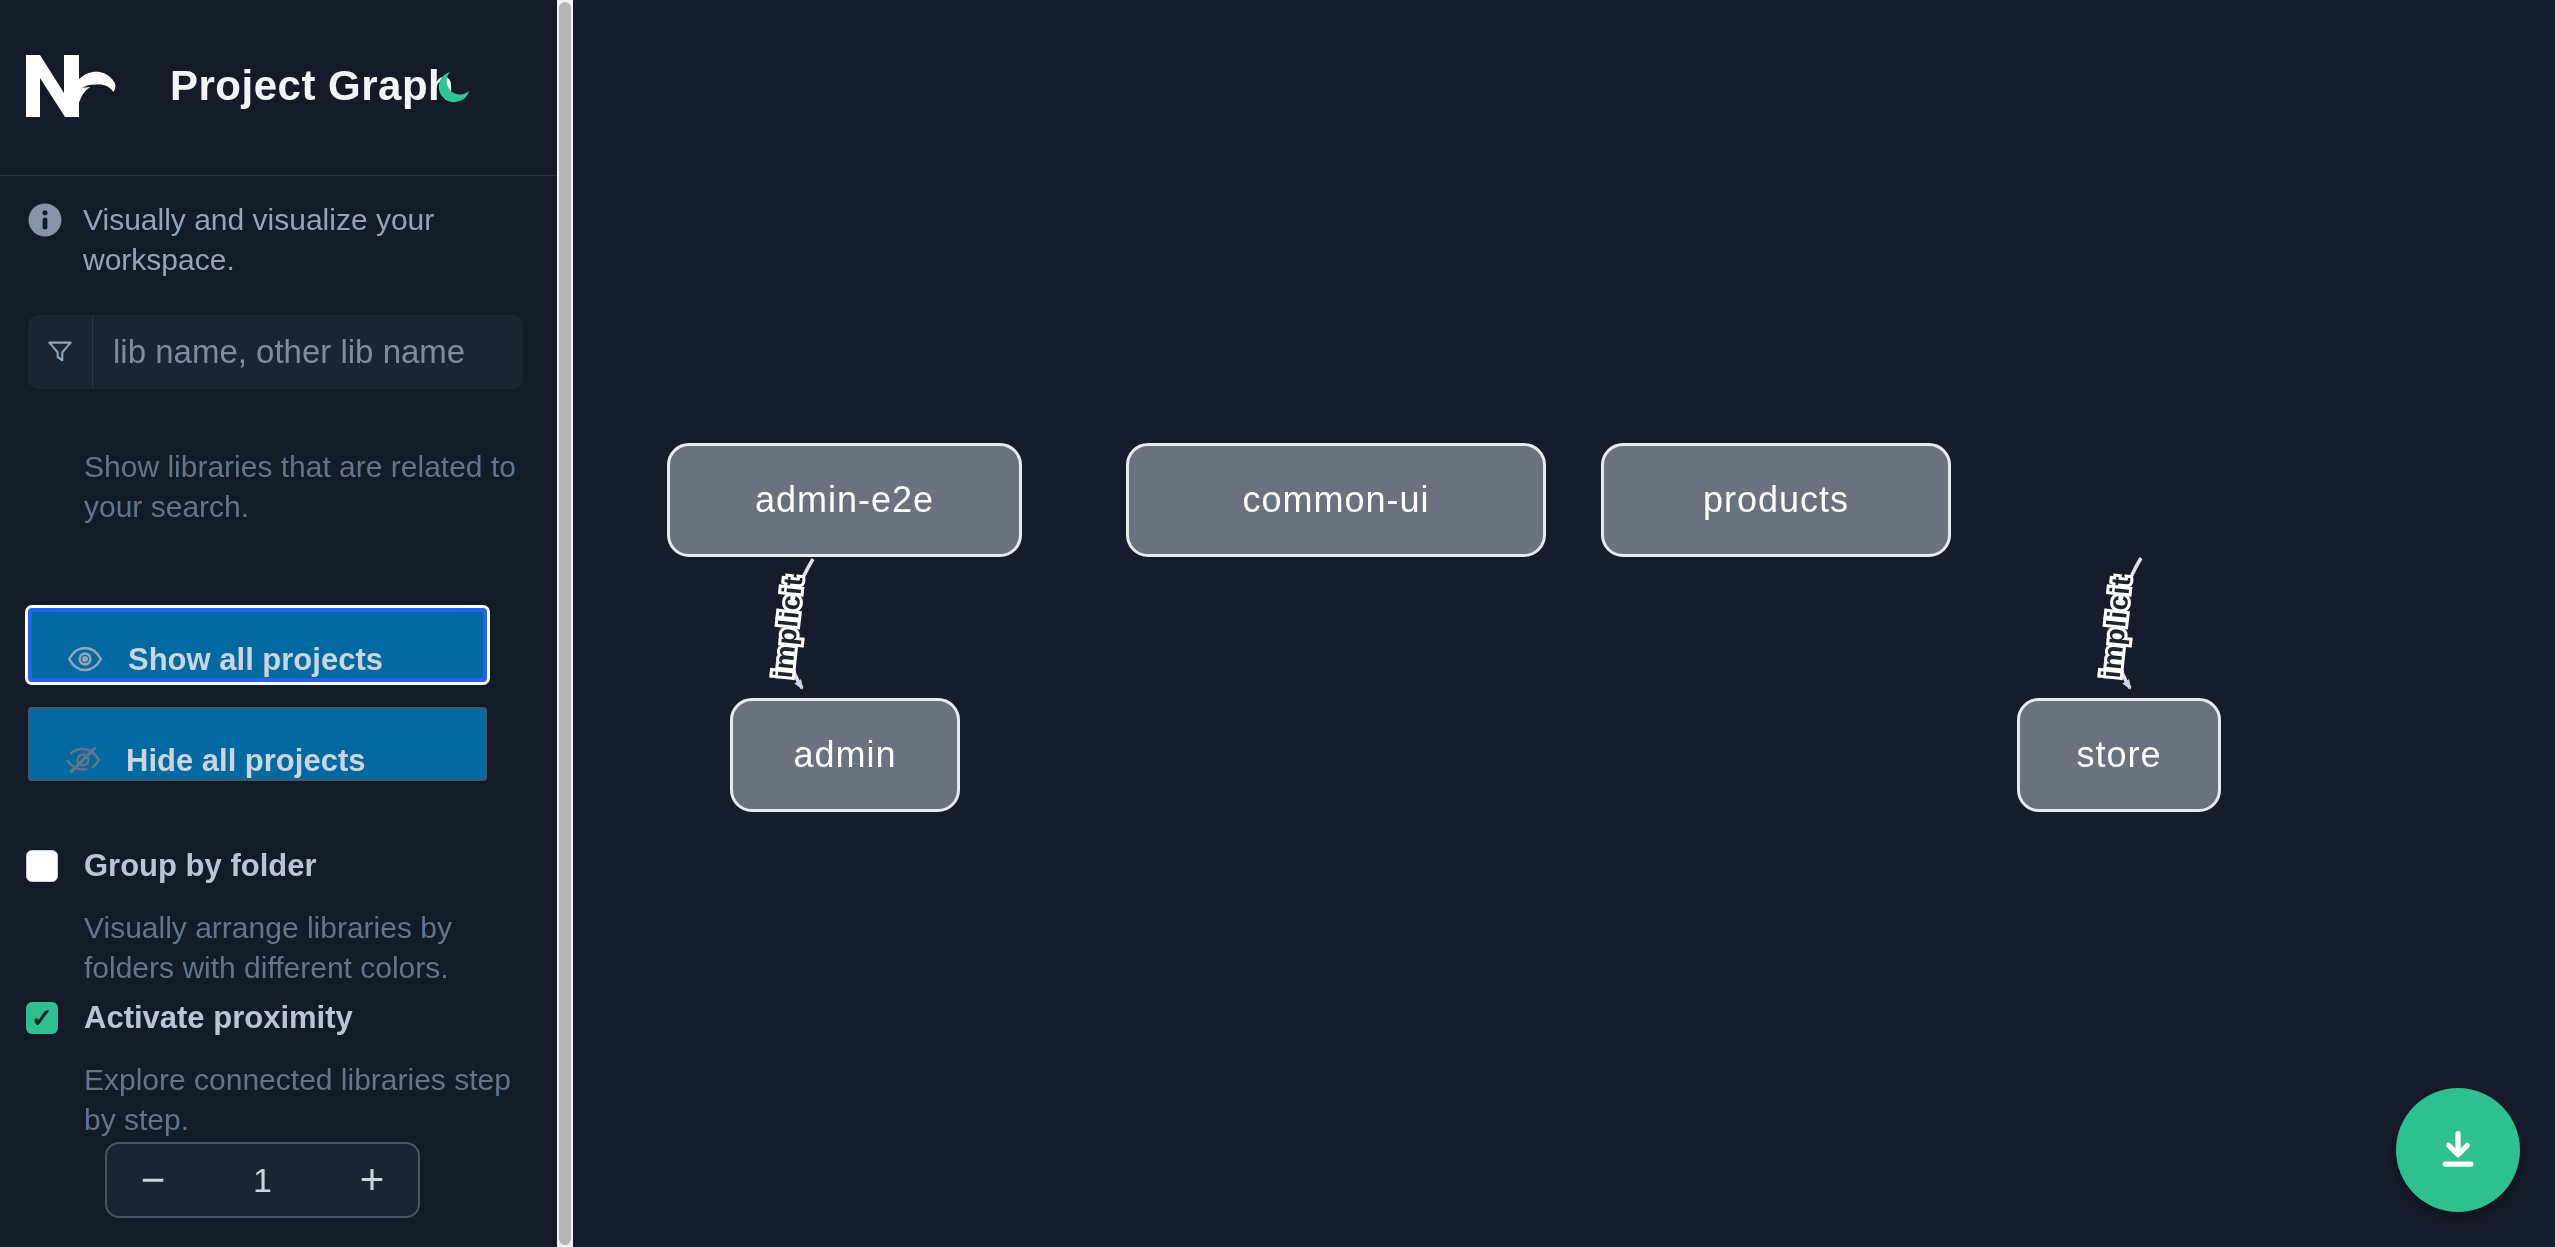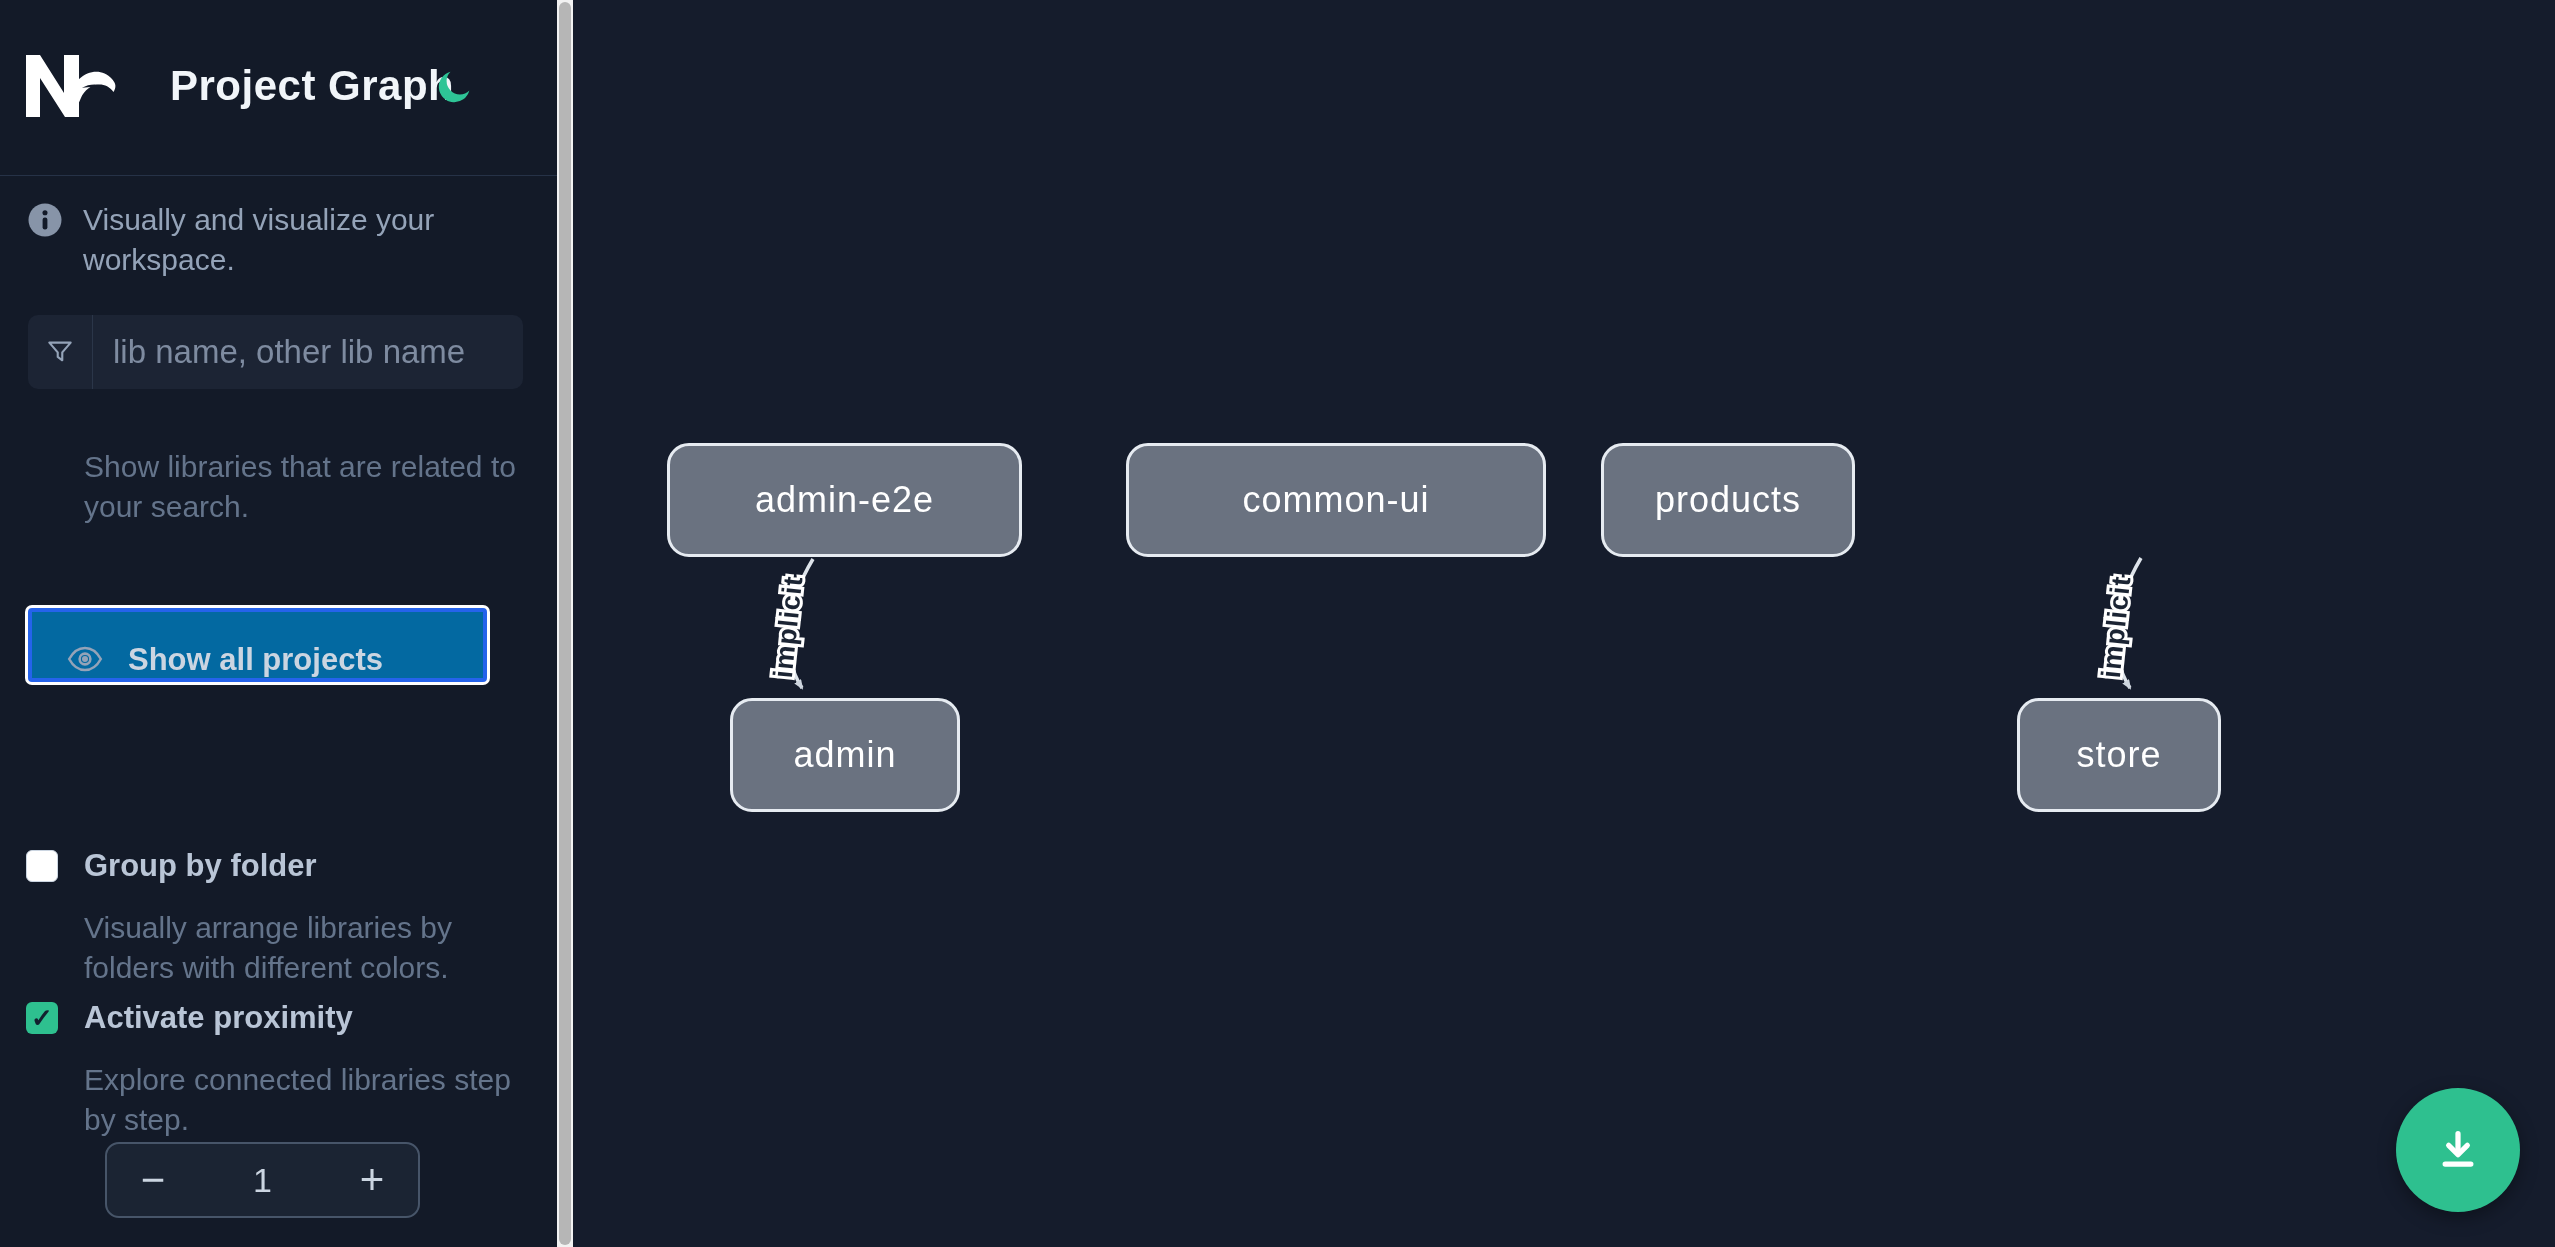--- a/index.html
+++ b/index.html
@@ -137,20 +137,29 @@
 
     <button class="sb-button focused" style="top:608px;">
       <svg width="38" height="38" viewBox="0 0 24 24" fill="none" stroke="#94a3b8" stroke-width="1.6">
         <path d="M2 12 C5 6.5 8.5 5 12 5 s7 1.5 10 7 c-3 5.5 -6.5 7 -10 7 s-7 -1.5 -10 -7 Z"></path>
         <circle cx="12" cy="12" r="3.4"></circle>
         <circle cx="12" cy="12" r="1.1" fill="#94a3b8"></circle>
       </svg>
       <span class="btn-label">Show all projects</span>
     </button>
 
+    <button class="sb-button" style="top:707px;">
+      <svg width="38" height="38" viewBox="0 0 24 24" fill="none" stroke="#64748b" stroke-width="1.6">
+        <path d="M4 8 C6.5 5.8 9 5 12 5 c3.5 0 7 1.5 10 7 c-1.3 2.4 -2.8 4 -4.4 5.1"></path>
+        <path d="M14.8 17.6 C13.9 17.9 13 18 12 18 c-3.5 0 -7 -1.5 -10 -6"></path>
+        <circle cx="12" cy="12" r="3.4"></circle>
+        <line x1="4" y1="20" x2="20" y2="4" stroke-width="2"></line>
+      </svg>
+      <span class="btn-label">Hide all projects</span>
+    </button>
 
     <div class="check-block" style="top:848px;">
       <div class="check-row">
         <span class="checkbox unchecked"></span>
         <span class="check-label">Group by folder</span>
       </div>
       <div class="check-desc">Visually arrange libraries by folders with different colors.</div>
     </div>
 
     <div class="check-block" style="top:1000px;">
@@ -186,21 +195,21 @@
         <text class="edge-label" x="217" y="627" text-anchor="middle" dominant-baseline="middle" transform="rotate(-84 217 627)">implicit</text>
       </g>
       <g>
         <path d="M 1568 558 C 1542 602, 1534 652, 1557 688" fill="none" stroke="#dde3ea" stroke-width="3.5" marker-end="url(#arrow)"></path>
         <text class="edge-label" x="1545" y="627" text-anchor="middle" dominant-baseline="middle" transform="rotate(-84 1545 627)">implicit</text>
       </g>
     </svg>
 
     <div class="node" style="left:94px;  top:443px; width:355px;">admin-e2e</div>
     <div class="node" style="left:553px; top:443px; width:420px;">common-ui</div>
-    <div class="node" style="left:1028px;top:443px; width:254px;">products</div>
+    <div class="node" style="left:1028px;top:443px; width:350px;">products</div>
     <div class="node" style="left:157px; top:698px; width:230px;">admin</div>
     <div class="node" style="left:1444px;top:698px; width:204px;">store</div>
 
     <button class="fab">
       <svg width="56" height="56" viewBox="0 0 48 48" fill="none" stroke="#ffffff" stroke-width="4.5" stroke-linecap="round" stroke-linejoin="round">
         <line x1="24" y1="10" x2="24" y2="27"></line>
         <polyline points="16,20 24,28 32,20"></polyline>
         <line x1="13" y1="36" x2="35" y2="36"></line>
       </svg>
     </button>

